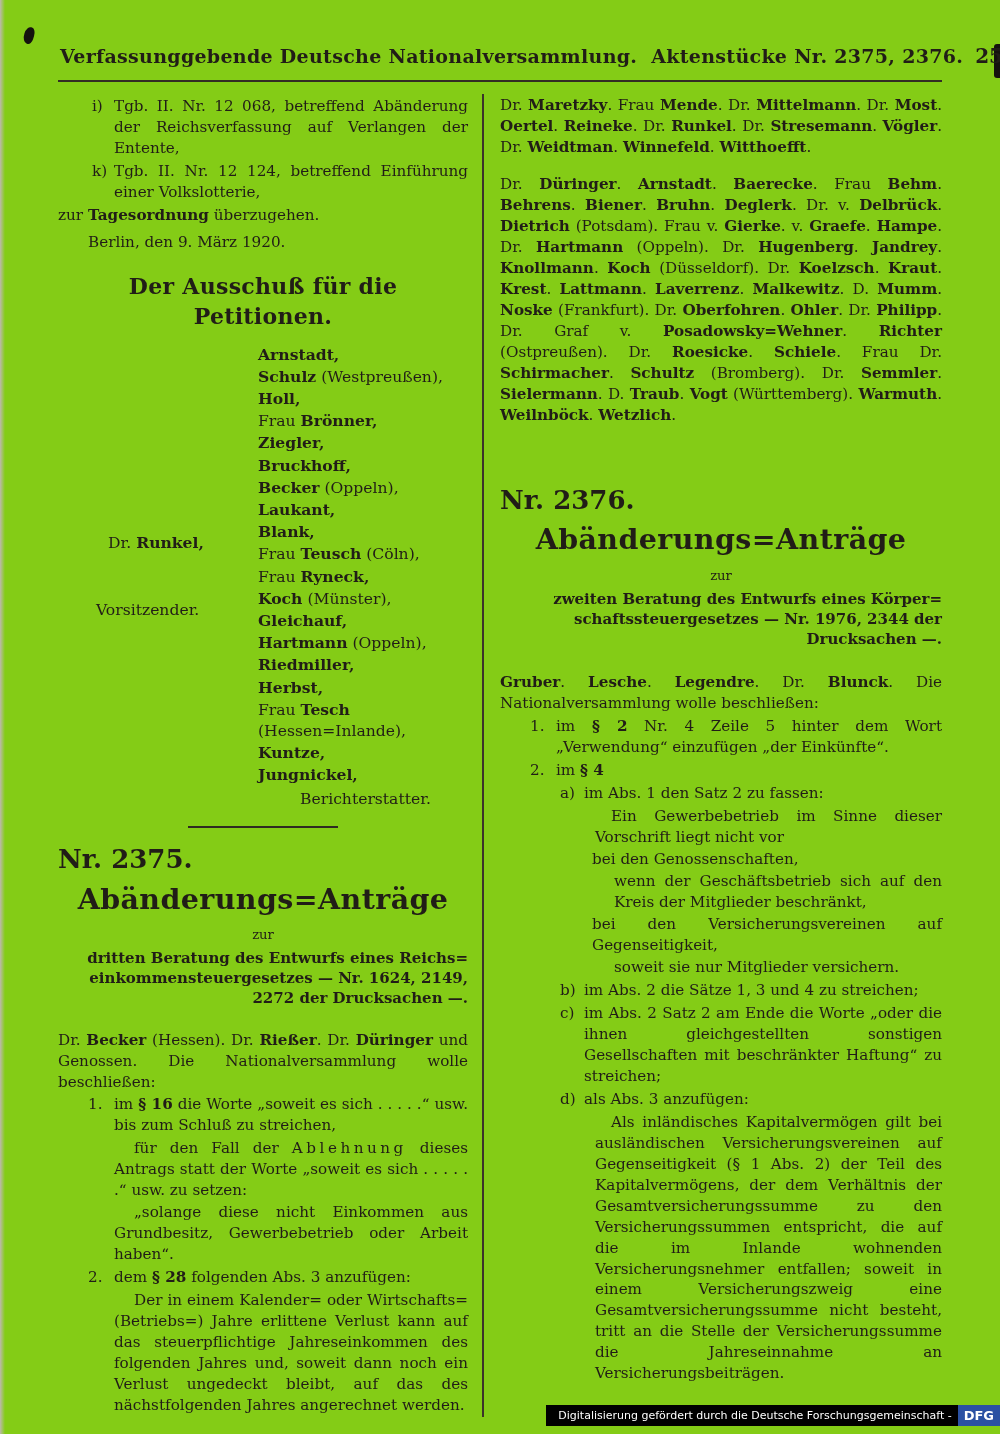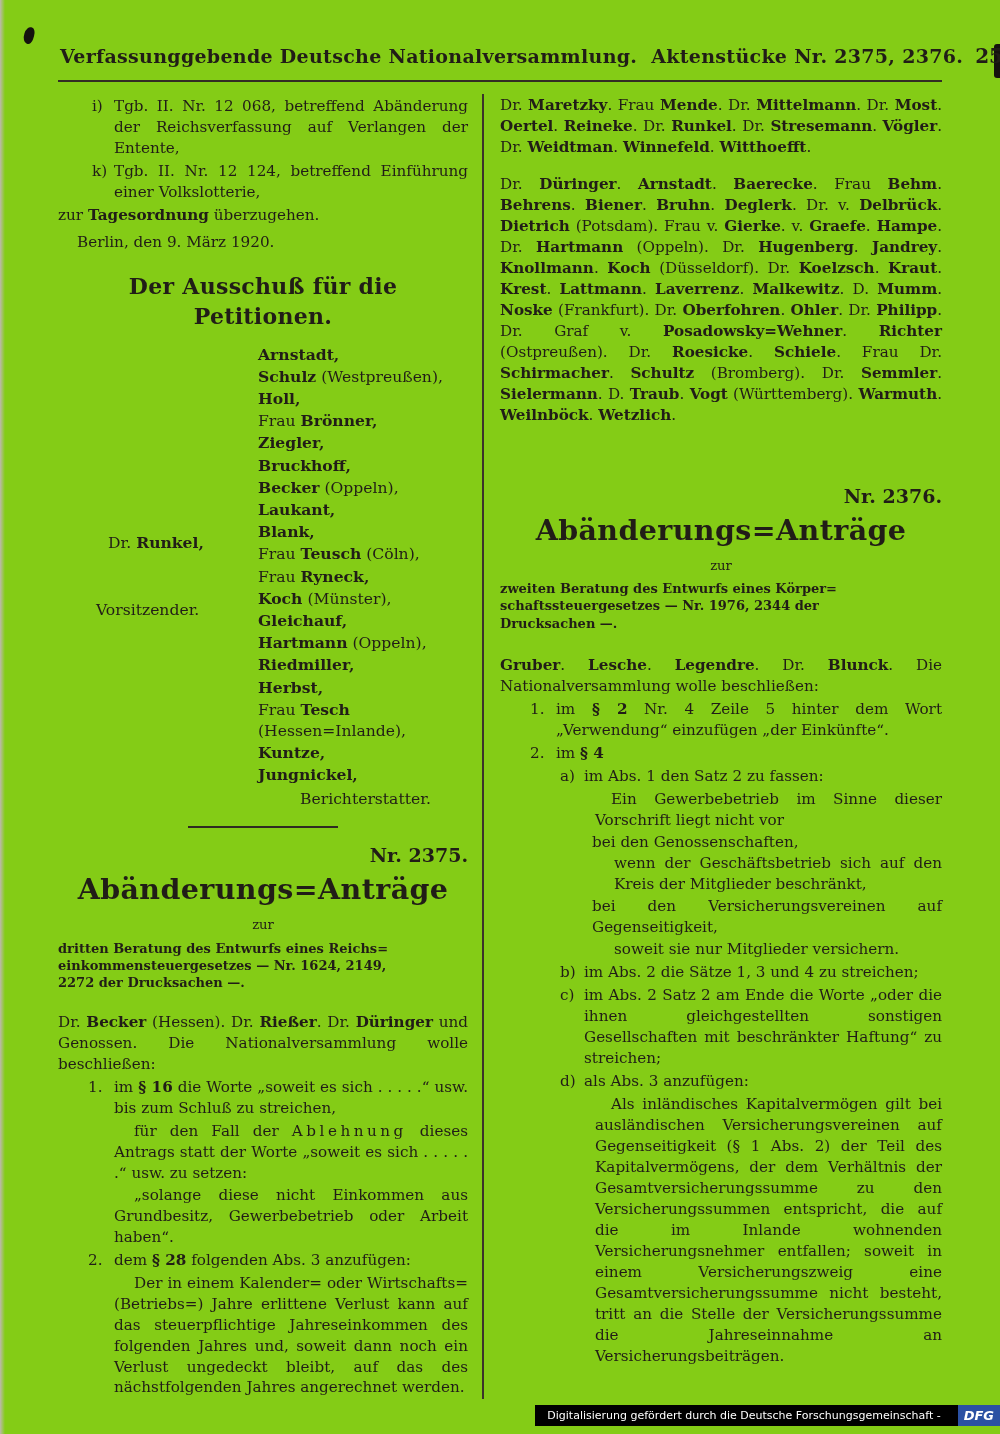--- a/index.html
+++ b/index.html
@@ -21,52 +21,52 @@
   .col { font-size:15.2px; line-height:1.38; }
   .col-left { width:424px; padding-right:14px; }
   .vrule { width:2px; background:#3b342a; }
   .col-right { flex:1; padding-left:16px; }
 
   .b { font-weight:bold; }
   .sp { letter-spacing:3.5px; }
 
   .para { text-align:justify; margin:1px 0; }
   .ind-zur { text-align:left; }
-  .ind-date { margin-left:19px; text-align:left; }
+  .ind-date { margin-left:30px; text-align:left; }
 
   .hangrow { position:relative; text-align:justify; margin:2px 0; }
   .hangrow .hlabel { position:absolute; }
   .hang { padding-left:56px; }  .hang > .hlabel { left:34px; }
   .num  { padding-left:56px; }  .num  > .hlabel { left:30px; }
   .sub  { padding-left:84px; }  .sub  > .hlabel { left:60px; }
 
   .innerA { padding-left:56px; text-indent:20px; }
   .rA { padding-left:95px;  text-indent:16px; }
   .rB { padding-left:92px; }
   .rC { padding-left:114px; }
 
   .h-committee { text-align:center; font-weight:bold; font-size:22px; margin:18px 0 12px; letter-spacing:.3px; }
-  .h-nr  { text-align:right; font-weight:bold; font-size:19px; margin:4px 0 2px; }
+  .h-nr  { text-align:left; font-weight:bold; font-size:26px; margin:4px 0 2px; }
   .h-display { text-align:center; font-weight:bold; font-size:28.5px; margin:2px 0 2px; letter-spacing:.4px; }
   .zur { text-align:center; font-size:13.2px; margin:7px 0 5px; }
-  .h-sub { text-align:left; font-weight:bold; font-size:13px; line-height:1.32; margin:2px 0 12px; }
+  .h-sub { text-align:right; font-weight:bold; font-size:15px; line-height:1.32; margin:2px 0 12px; }
 
   .rule-short { width:150px; margin:16px auto 14px; border-top:2px solid #2f2a22; }
 
   .sig-block { display:flex; margin:2px 0 6px; }
   .sig-left { width:200px; display:flex; flex-direction:column; justify-content:center; padding-left:38px; font-size:15.6px;gap:46px; }
   .sig-chair-name { padding-left:12px; }
   .sig-names { flex:1; font-size:15.6px; line-height:1.36; }
   .sig-footer { margin-left:42px; margin-top:2px; }
 
   .dfg-bar { position:absolute; right:0; bottom:8px; height:21px; background:#000;
              display:flex; align-items:center; padding-left:12px; }
   .dfg-text { color:#fff; font-family:"DejaVu Sans","Liberation Sans",sans-serif; font-size:11px; font-weight:normal; }
   .dfg-logo { background:#2b51a3; color:#fff; font-family:"DejaVu Sans","Liberation Sans",sans-serif;
-              font-style:italic; font-weight:bold; font-size:13px; padding:3px 6px; margin-left:17px;
+              font-weight:bold; font-size:13px; padding:3px 6px; margin-left:6px;
               height:21px; display:flex; align-items:center; }
 </style>
 </head>
 <body>
 
 <div class="page">
   <div class="edge"></div>
   <div class="artifact a1"></div>
   <div class="artifact a2"></div>
 

